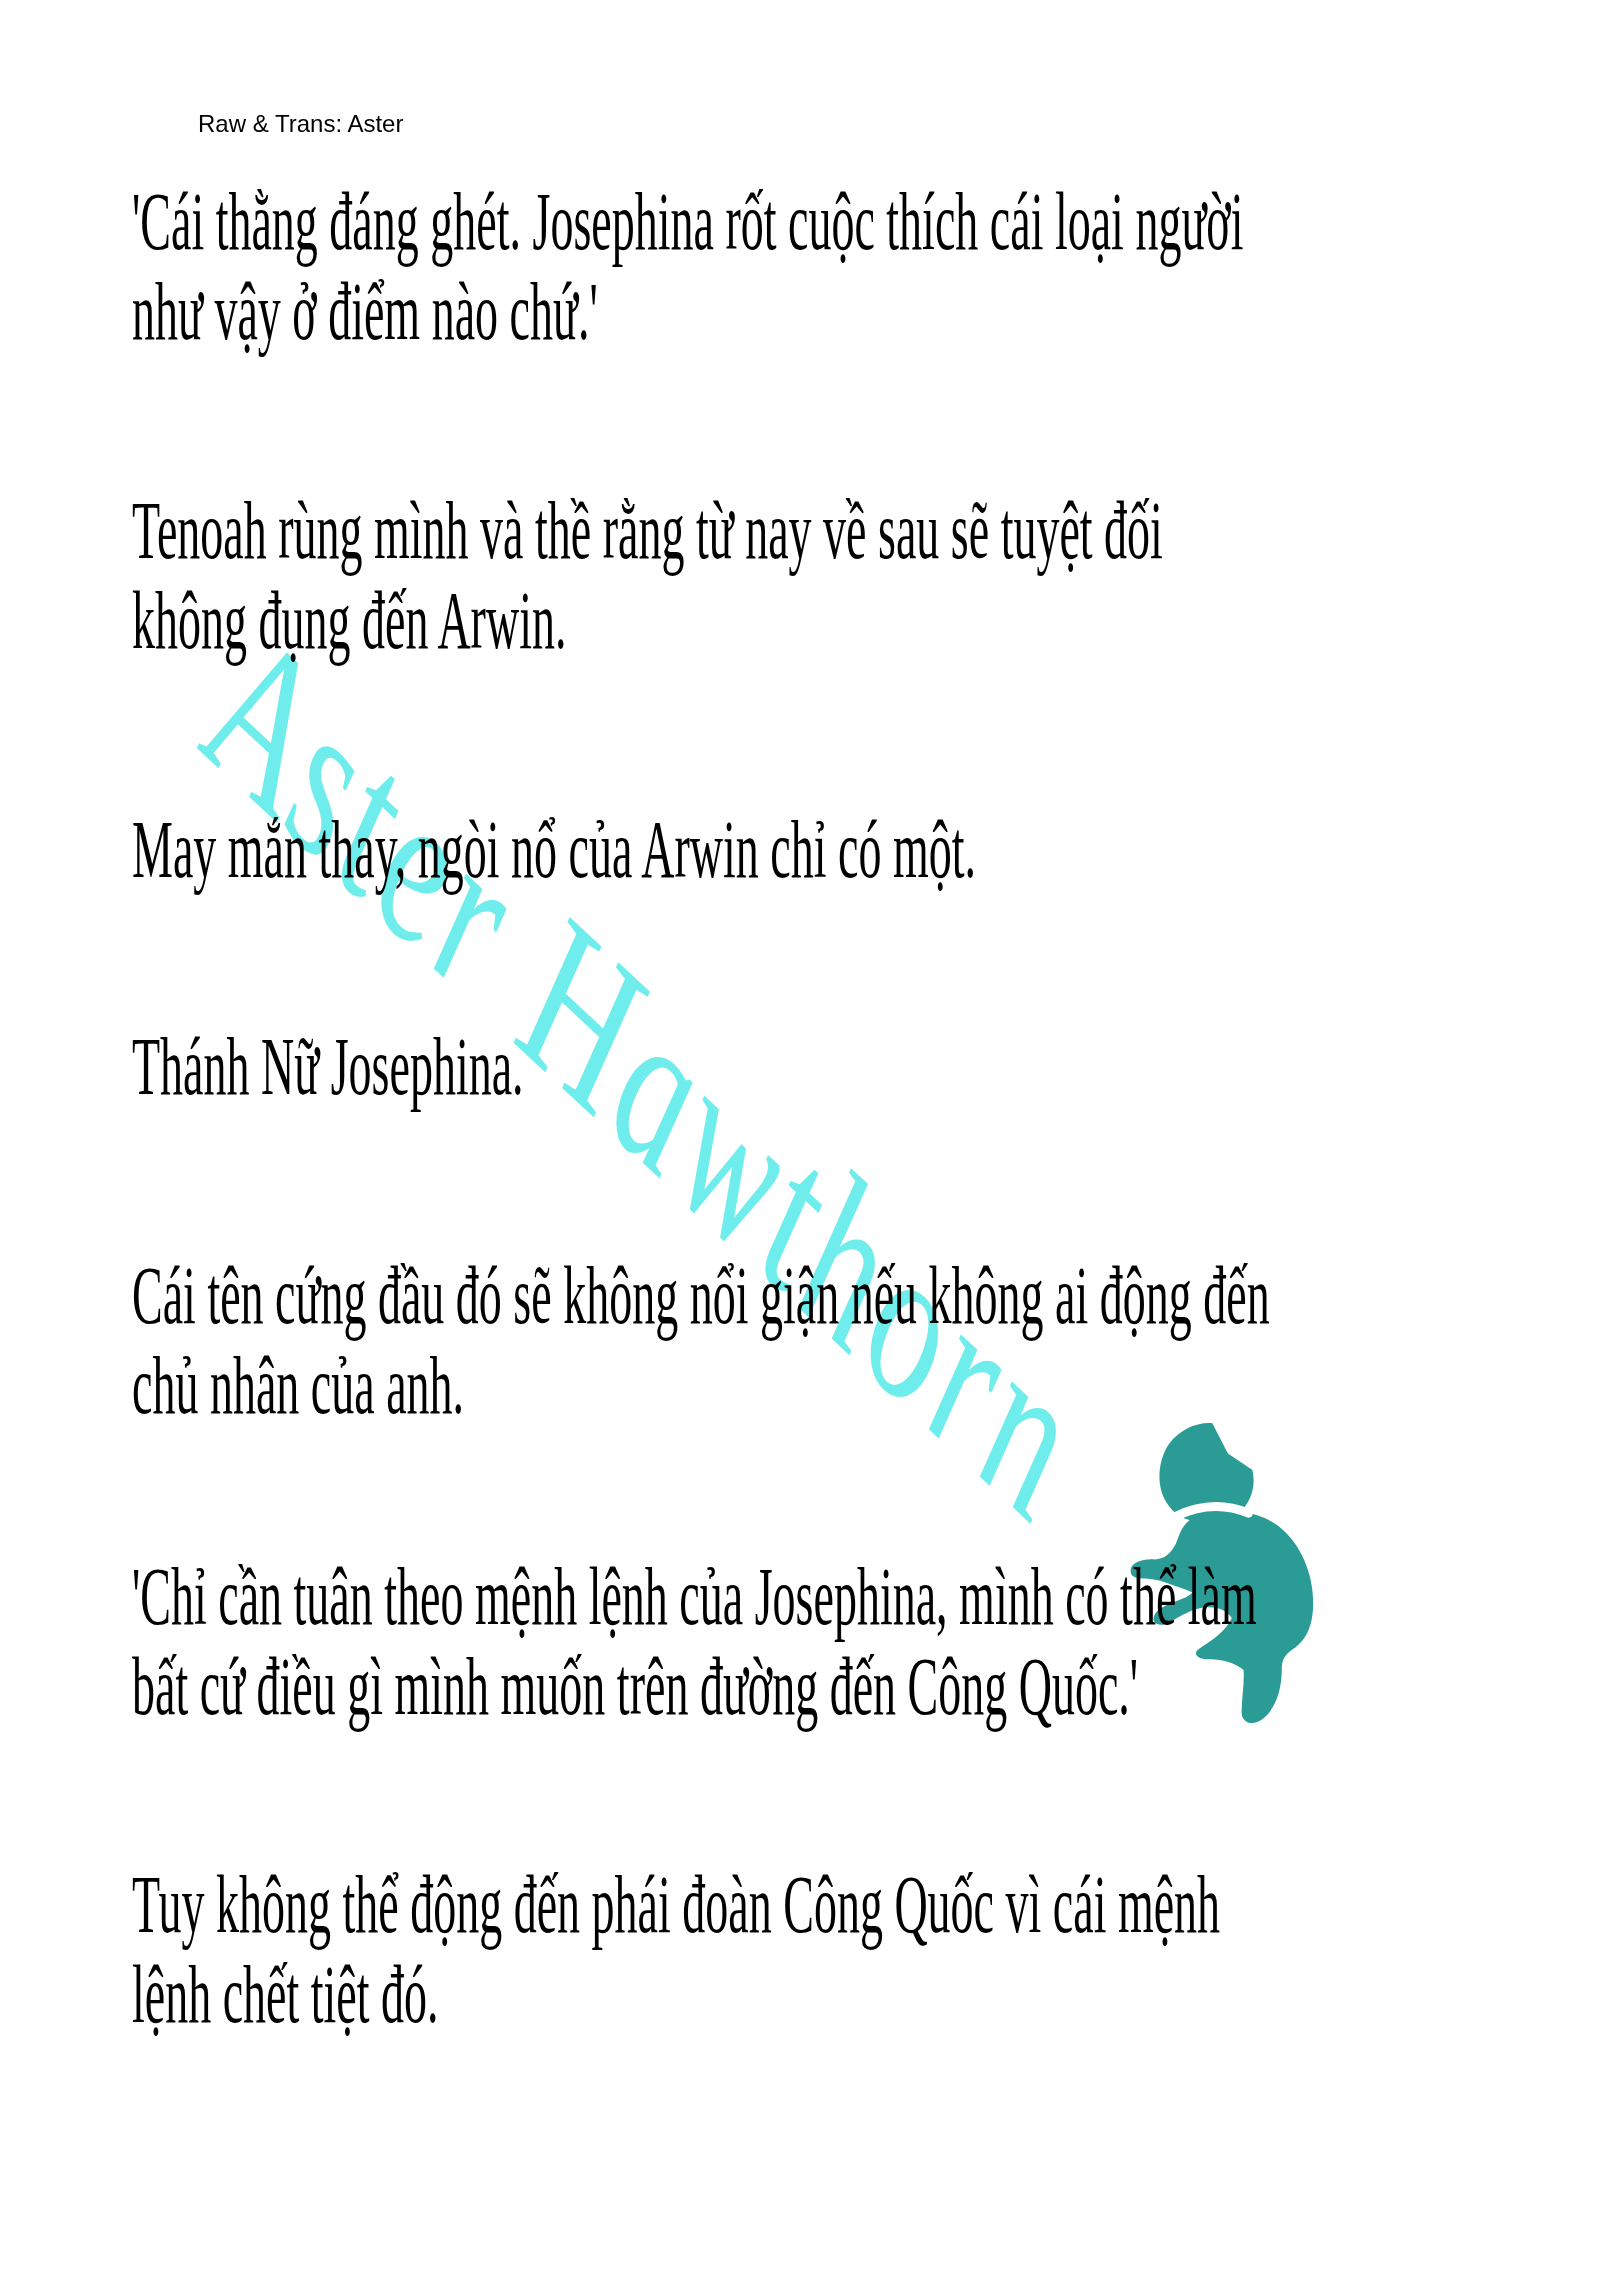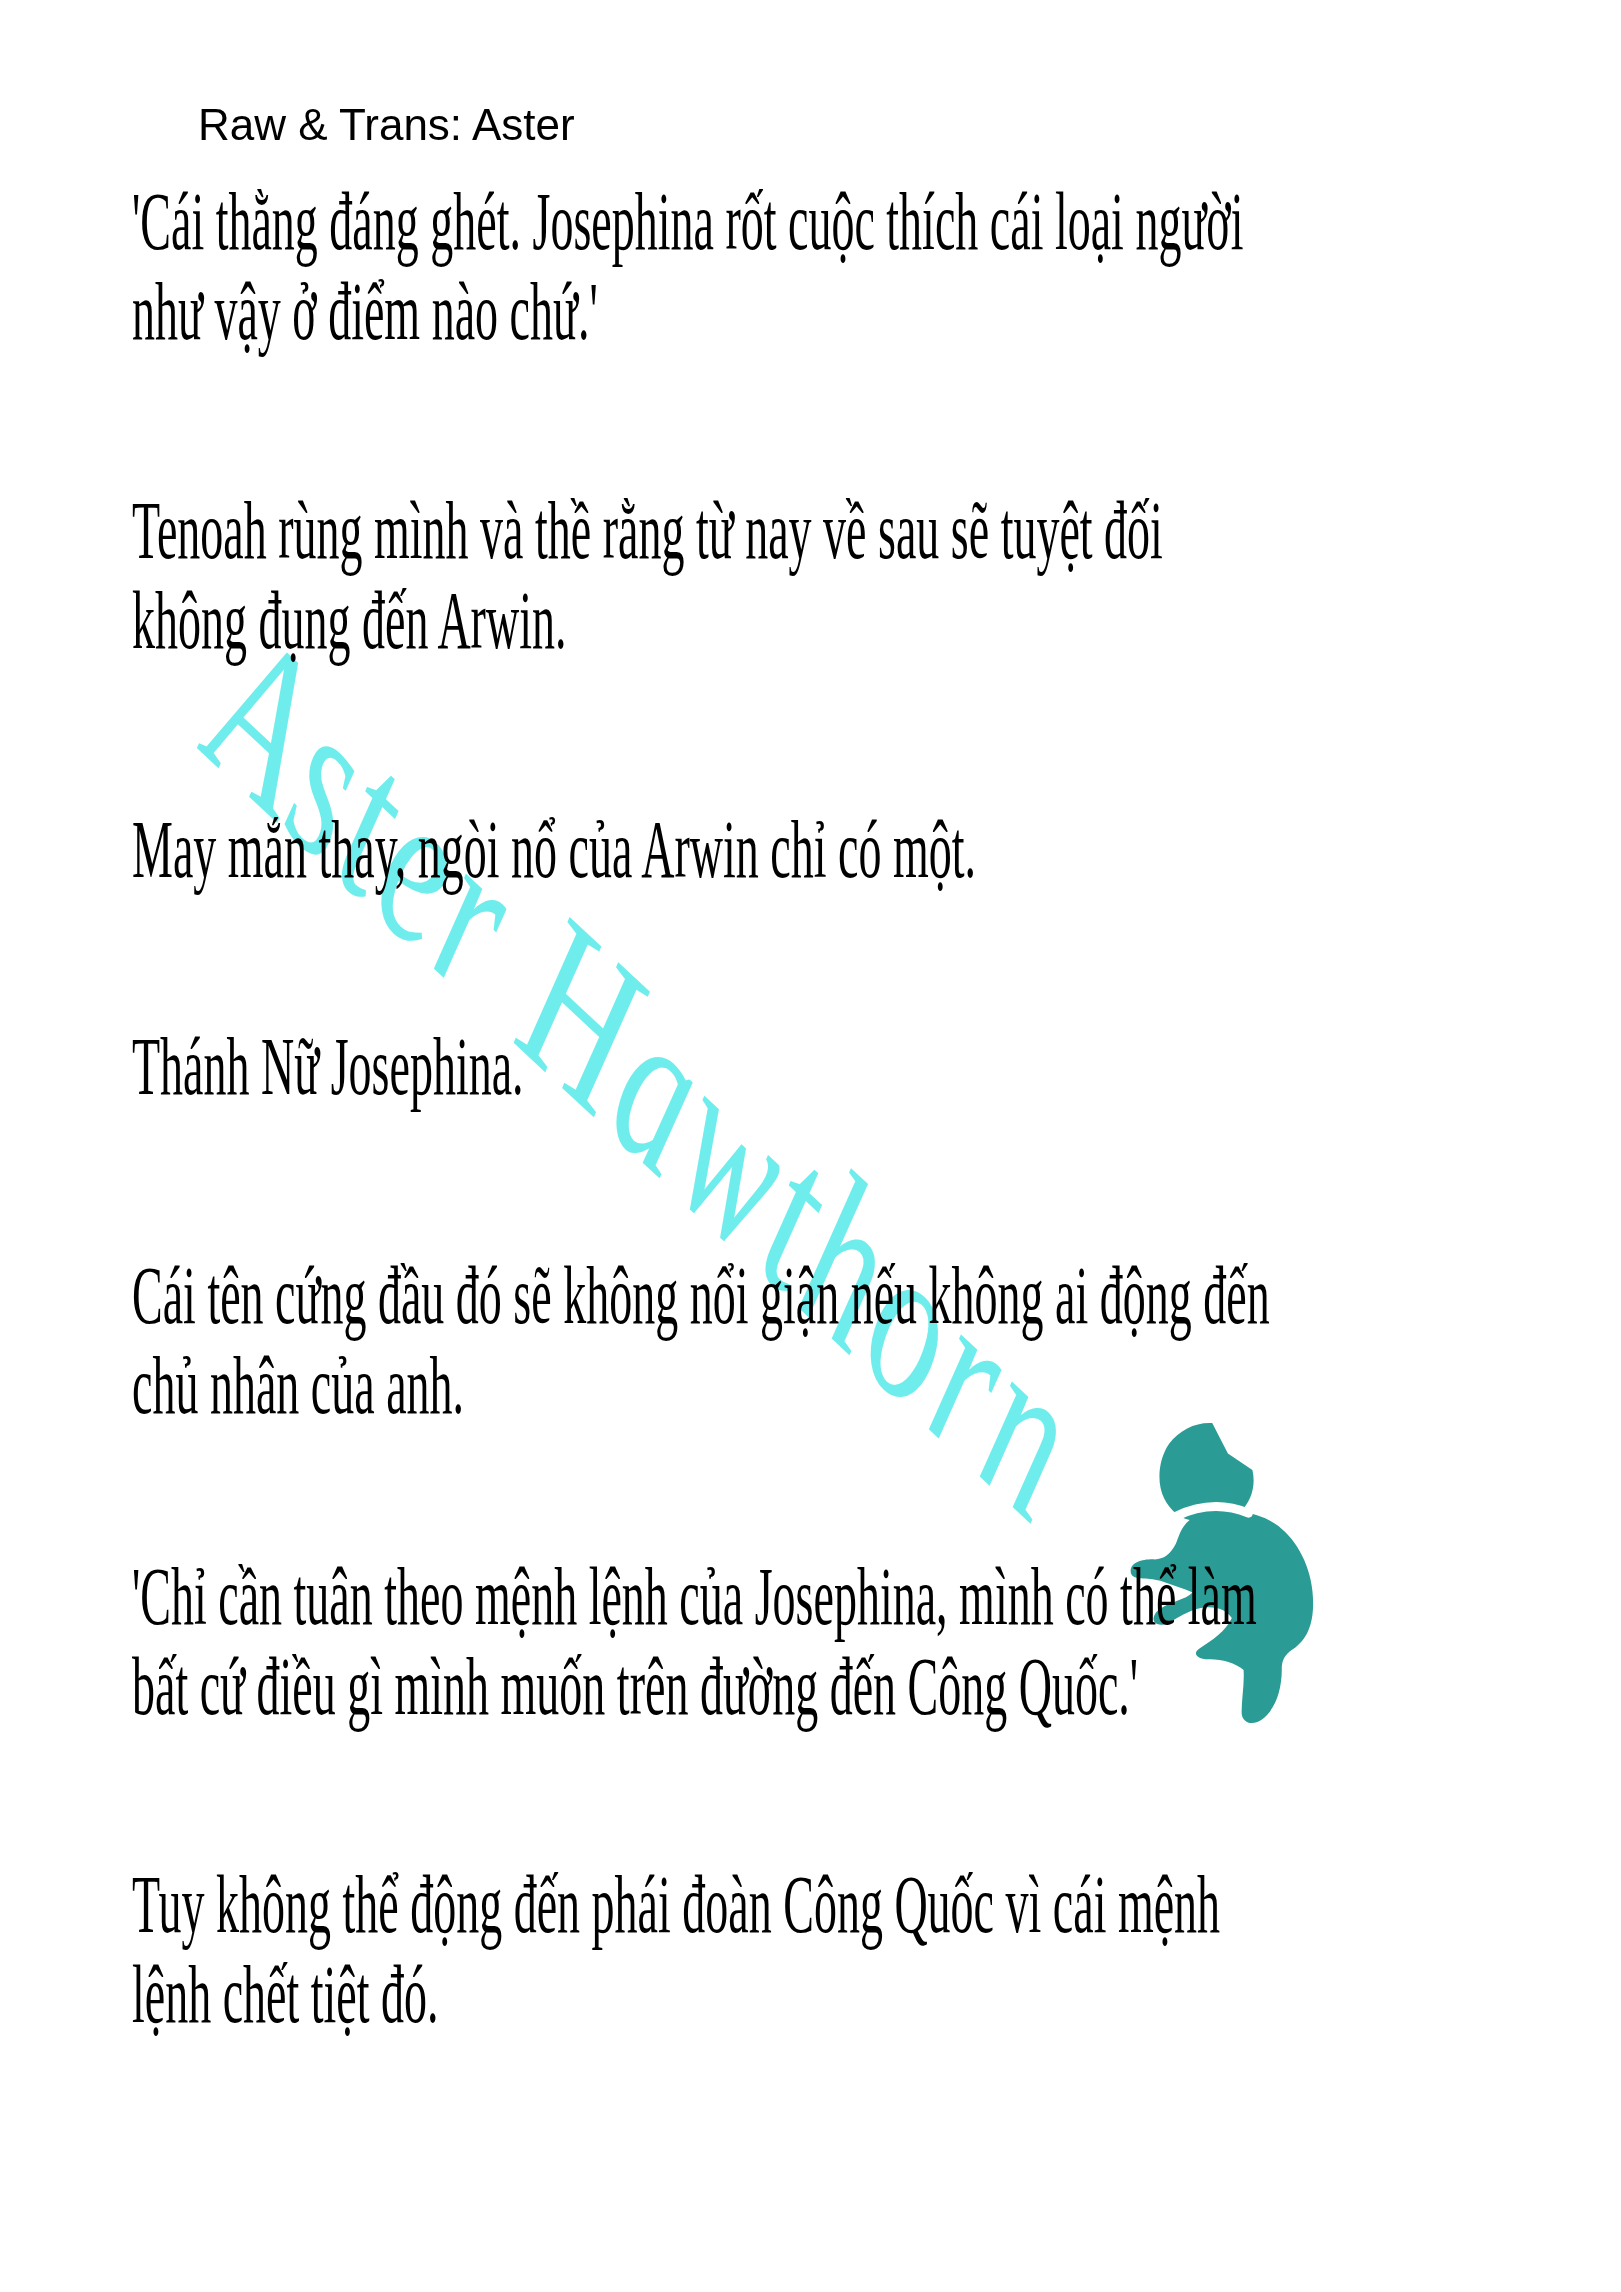--- a/index.html
+++ b/index.html
@@ -11,23 +11,23 @@
     position: relative;
     width: 1621px;
     height: 2293px;
     background: #ffffff;
     overflow: hidden;
     font-family: "Liberation Serif", serif;
   }
   .header {
     position: absolute;
     left: 198px;
-    top: 100px;
+    top: 110px;
     font-family: "Liberation Sans", sans-serif;
-    font-size: 44px;
+    font-size: 24px;
     color: #000000;
     z-index: 3;
     white-space: nowrap;
   }
   .watermark {
     position: absolute;
     left: 257px;
     top: 578px;
     font-family: "Liberation Serif", serif;
     font-style: italic;

